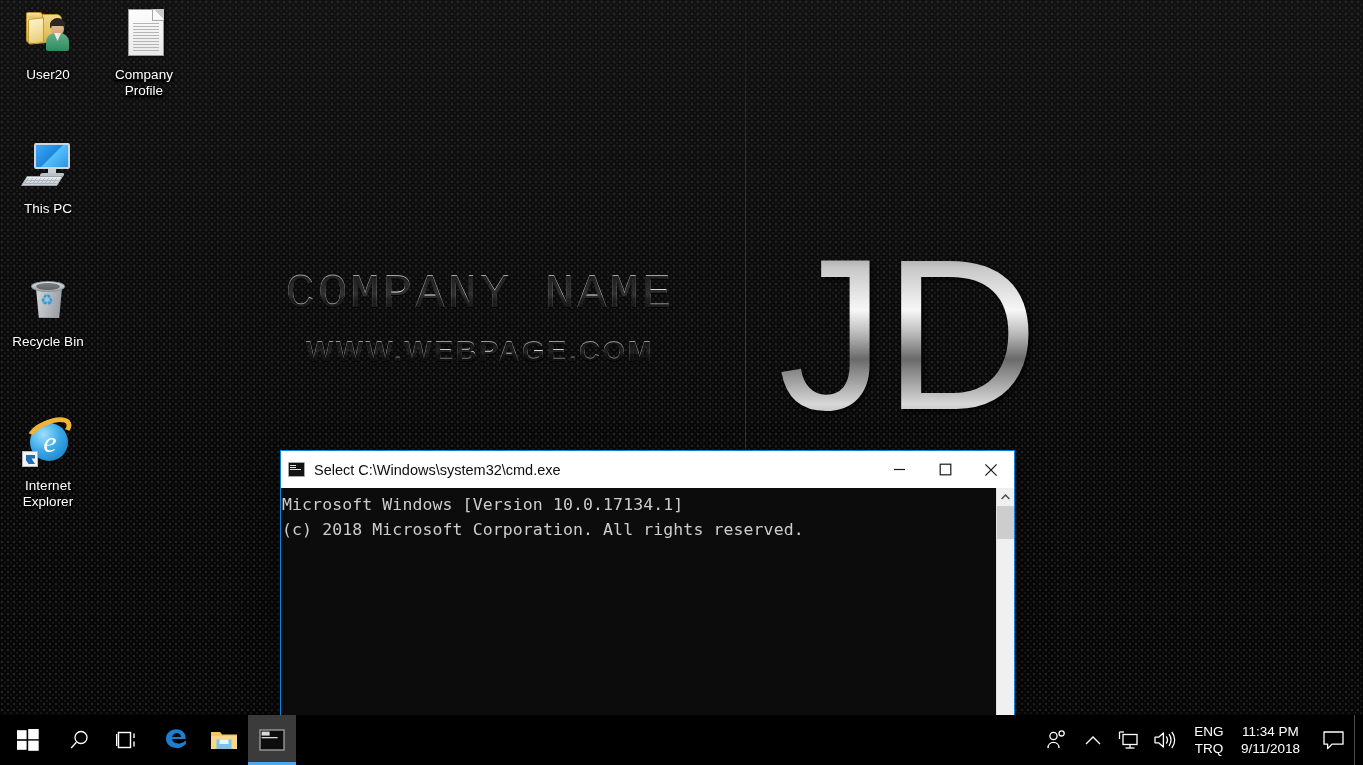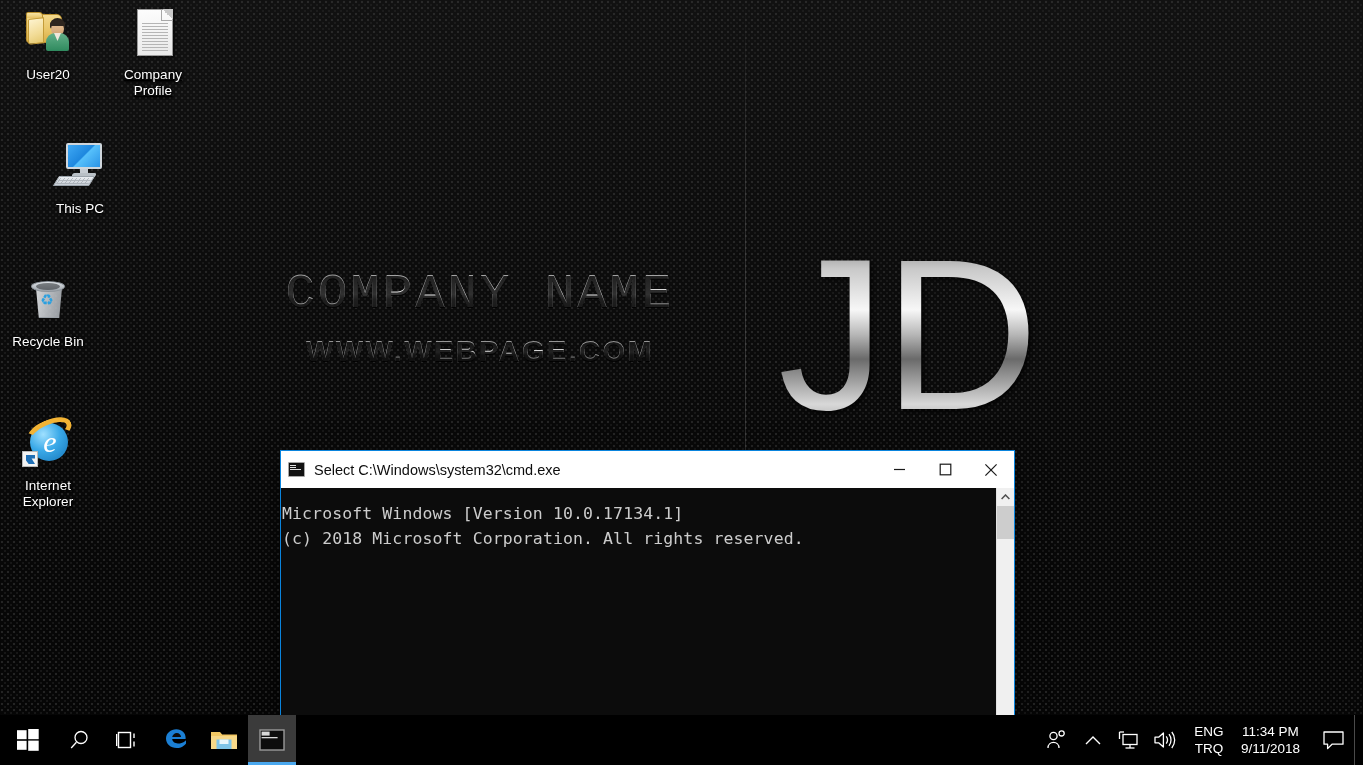--- a/index.html
+++ b/index.html
@@ -146,21 +146,21 @@
     position:absolute;top:0;width:46px;height:37px;display:flex;align-items:center;justify-content:center;
   }
   .wbtn svg{display:block;}
   #btn-min{right:92px;}
   #btn-max{right:46px;}
   #btn-close{right:0px;}
   #cmd-body{
     position:absolute;left:0;right:0;top:37px;bottom:0;background:#0c0c0c;overflow:hidden;
   }
   #cmd-text{
-    position:absolute;left:1px;top:13px;right:28px;
+    position:absolute;left:1px;top:4px;right:28px;
     font-family:"DejaVu Sans Mono","Liberation Mono",monospace;
     font-size:16.5px;line-height:25px;color:#cccccc;white-space:pre;
     letter-spacing:0.1px;
   }
   #cmd-text .sel{background:#e6e6e6;color:#0c0c0c;}
   #cmd-scroll{
     position:absolute;right:0;top:37px;bottom:0;width:17px;background:#f0f0f0;border-left:1px solid #e2e2e2;
   }
   #cmd-scroll .arrow{height:17px;display:flex;align-items:center;justify-content:center;background:#f0f0f0;}
   #cmd-scroll .thumb{position:absolute;left:0;top:18px;width:17px;height:33px;background:#cdcdcd;}
@@ -215,31 +215,31 @@
         <div class="hair"></div>
         <div class="head"></div>
         <div class="fringe"></div>
         <div class="body"></div>
         <div class="collar"></div>
       </div>
     </div>
     <div class="lbl">User20</div>
   </div>
 
-  <div class="dicon" style="left:105px;top:6px;text-decoration:underline;">
+  <div class="dicon" style="left:96px;top:6px;text-decoration:underline;">
     <div class="glyph">
       <div class="ic-doc">
         <div class="fold"></div>
         <div class="lines"></div>
       </div>
     </div>
     <div class="lbl">Company Profile</div>
   </div>
 
-  <div class="dicon" style="left:0px;top:140px;padding-left:32px;">
+  <div class="dicon" style="left:0px;top:140px;">
     <div class="glyph">
       <div class="ic-pc">
         <div class="screen"></div>
         <div class="neck"></div>
         <div class="base"></div>
         <div class="kb"></div>
       </div>
     </div>
     <div class="lbl">This PC</div>
   </div>

